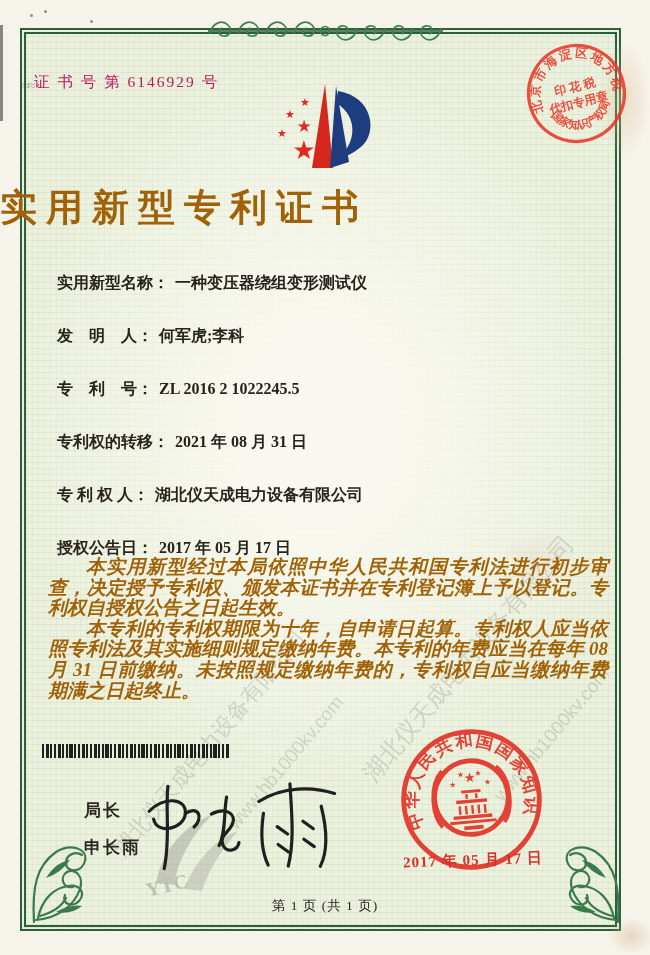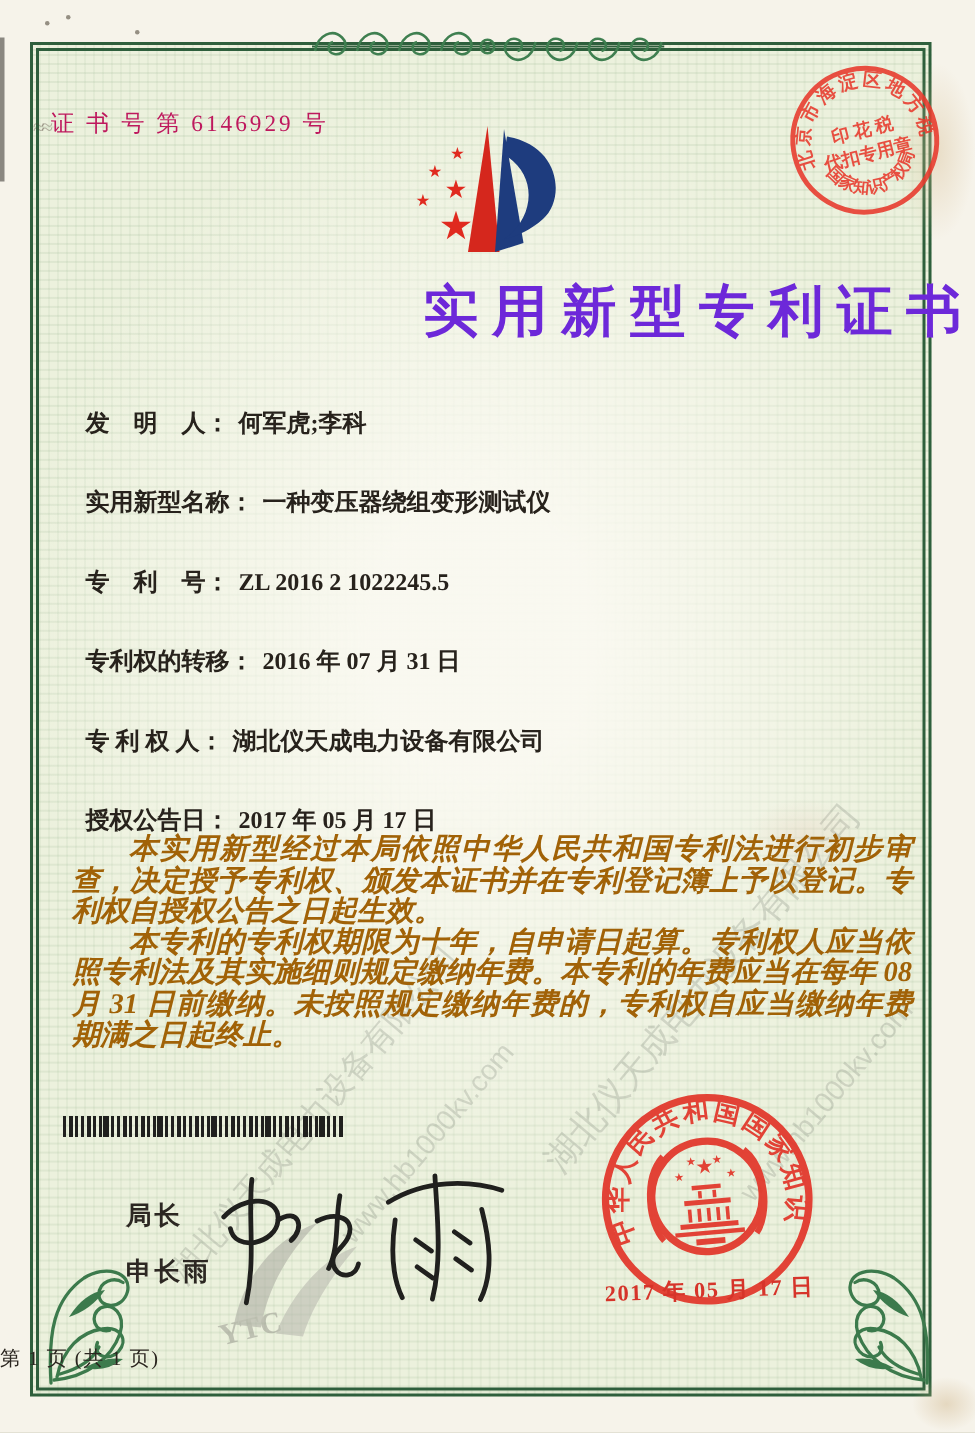--- a/index.html
+++ b/index.html
@@ -29,22 +29,22 @@
   .speck { position:absolute; width:3px; height:3px; border-radius:50%; background:rgba(70,60,45,.55); }
   .stain { position:absolute; border-radius:50%; pointer-events:none; }
   .stain-1 { left:598px; top:42px;  width:52px; height:118px; background:radial-gradient(closest-side, rgba(214,190,148,.42), rgba(214,190,148,0)); }
   .stain-2 { left:608px; top:918px; width:46px; height:36px;  background:radial-gradient(closest-side, rgba(210,186,146,.48), rgba(210,186,146,0)); }
   .stain-3 { left:498px; top:532px; width:78px; height:52px;  background:radial-gradient(closest-side, rgba(222,176,158,.20), rgba(222,176,158,0)); }
   .faint-marks { position:absolute; left:22px; top:78px; font-size:14px; color:rgba(85,72,60,.38); letter-spacing:-2px; }
   
   .cert-no { position:absolute; left:34px; top:72px; font-size:15.5px; font-weight:400; letter-spacing:2px; color:#be185d; }
   .tax-stamp { position:absolute; left:519px; top:36px; width:115px; height:115px; transform:rotate(-14deg); opacity:.88; }
   .logo { position:absolute; left:250px; top:78px; width:135px; height:110px; }
-  .title { position:absolute; left:0; top:183px; width:650px; text-align:right;
-           font-size:37px; font-weight:bold; letter-spacing:9px; color:#6d28d9; }
+  .title { position:absolute; left:0; top:183px; width:650px; text-align:left;
+           font-size:37px; font-weight:bold; letter-spacing:9px; color:#a16207; }
   
   .fields { position:absolute; left:57px; top:271px; width:540px; }
   .field  { height:24px; margin-bottom:29px; font-size:16px; line-height:24px; font-weight:600; color:#27221c; white-space:nowrap; }
   .field .lab { margin-right:6px; }
   
   .body-text { position:absolute; left:48px; top:557px; width:560px;
                font-size:19px; line-height:20.6px; font-style:italic; font-weight:700;
                color:#a16207; text-align:justify; }
   .body-text p { text-indent:2em; }
   
@@ -53,21 +53,21 @@
       repeating-linear-gradient(90deg,#20201e 0 2px, rgba(0,0,0,0) 2px 4px),
       repeating-linear-gradient(90deg,#20201e 0 1px, rgba(0,0,0,0) 1px 6px),
       repeating-linear-gradient(90deg,#20201e 0 1px, rgba(0,0,0,0) 1px 9px); }
   .director-label { position:absolute; left:84px; top:799px; font-size:17px; font-weight:bold; letter-spacing:2px; }
   .director-name  { position:absolute; left:84px; top:836px; font-size:17px; font-weight:bold; letter-spacing:2px; }
   .signature { position:absolute; left:140px; top:770px; width:220px; height:108px; transform:rotate(-3deg); }
   .ytc-mark { position:absolute; left:122px; top:803px; width:124px; height:100px; opacity:.55; }
   .seal { position:absolute; left:394px; top:722px; width:155px; height:155px; transform:rotate(-5deg); opacity:.93; }
   .seal-date { position:absolute; left:393px; top:851px; width:160px; text-align:center;
                color:#d6342a; font-size:15px; font-weight:bold; letter-spacing:1px; transform:rotate(-2deg); }
-  .page-footer { position:absolute; left:0; top:897px; width:650px; 
+  .page-footer { position:absolute; left:0; top:897px; width:650px; text-align:center;
                  font-size:13.5px; letter-spacing:1px; color:#2a251f; }
   
   .wm { position:absolute; white-space:nowrap; color:#8a9184; opacity:.30;
         font-family:"Liberation Sans","DejaVu Sans",sans-serif; transform-origin:left center; }
   .wm-1 { left:118px; top:838px; font-size:22px; transform:rotate(-50deg); }
   .wm-2 { left:232px; top:816px; font-size:19px; transform:rotate(-50deg); }
   .wm-3 { left:368px; top:762px; font-size:24px; transform:rotate(-50deg); }
   .wm-4 { left:498px; top:788px; font-size:19px; transform:rotate(-50deg); }
   svg text { font-family:"Liberation Serif","DejaVu Serif",serif; }
   svg .star-glyph { font-family:"DejaVu Sans","Liberation Sans",sans-serif; }
@@ -163,30 +163,30 @@
     </g>
     <path d="M75,6 L62,90 L83,90 Z" fill="#d5271d"></path>
     <path d="M86,8 L80,90 L99,84 Z" fill="#1e3c7e"></path>
     <path d="M88,13 C124,19 127,55 112,68 C102,77 92,80 85,82 C106,69 110,39 86,25 Z" fill="#1e3c7e"></path>
   </svg>
 
   <div class="title">实用新型专利证书</div>
 
   <div class="fields">
     <div class="field">
+      <span class="lab">实用新型名称：</span><span>一种变压器绕组变形测试仪</span>
+    </div>
+    <div class="field">
       <span class="lab">发　明　人：</span><span>何军虎;李科</span>
     </div>
     <div class="field">
-      <span class="lab">实用新型名称：</span><span>一种变压器绕组变形测试仪</span>
-    </div>
-    <div class="field">
       <span class="lab">专　利　号：</span><span>ZL 2016 2 1022245.5</span>
     </div>
     <div class="field">
-      <span class="lab">专利权的转移：</span><span>2016 年 07 月 31 日</span>
+      <span class="lab">专利权的转移：</span><span>2021 年 08 月 31 日</span>
     </div>
     <div class="field">
       <span class="lab">专 利 权 人：</span><span>湖北仪天成电力设备有限公司</span>
     </div>
     <div class="field">
       <span class="lab">授权公告日：</span><span>2017 年 05 月 17 日</span>
     </div>
   </div>
 
   <div class="body-text">

